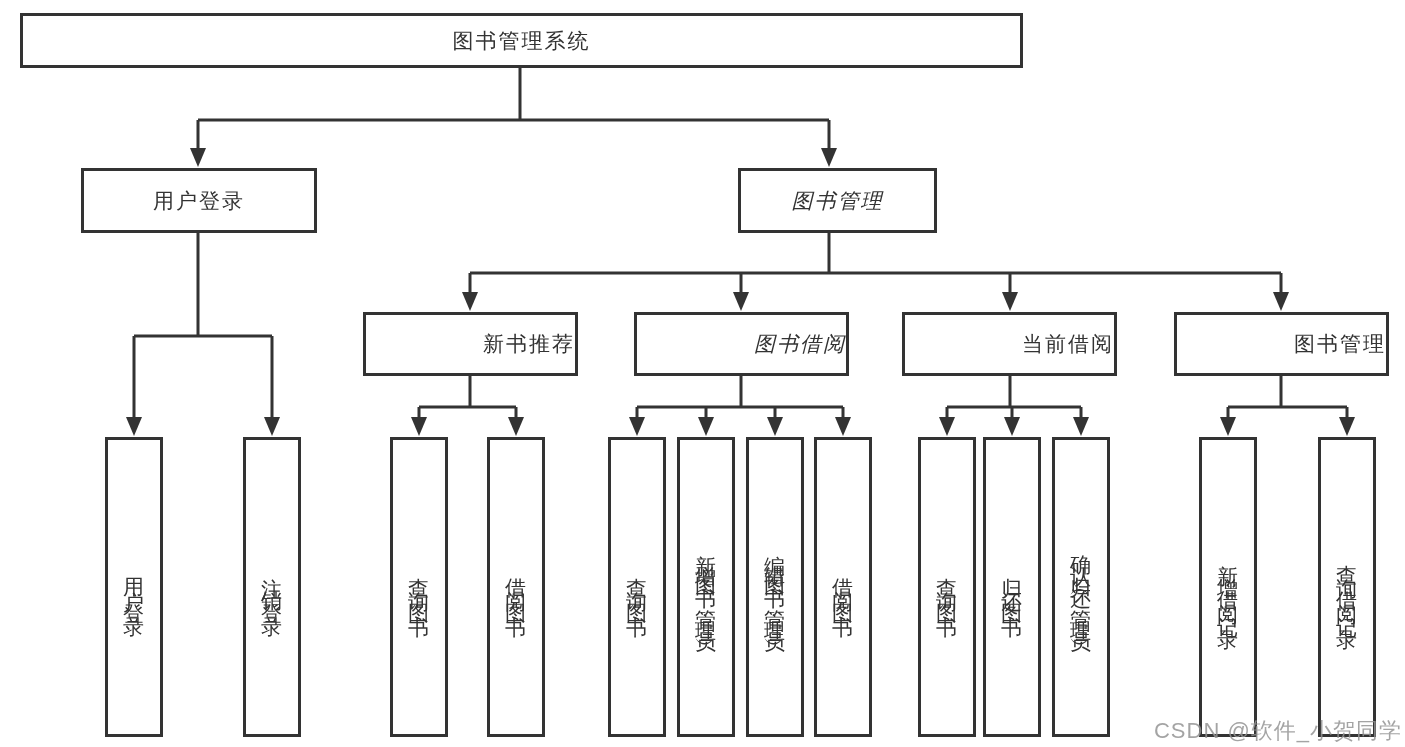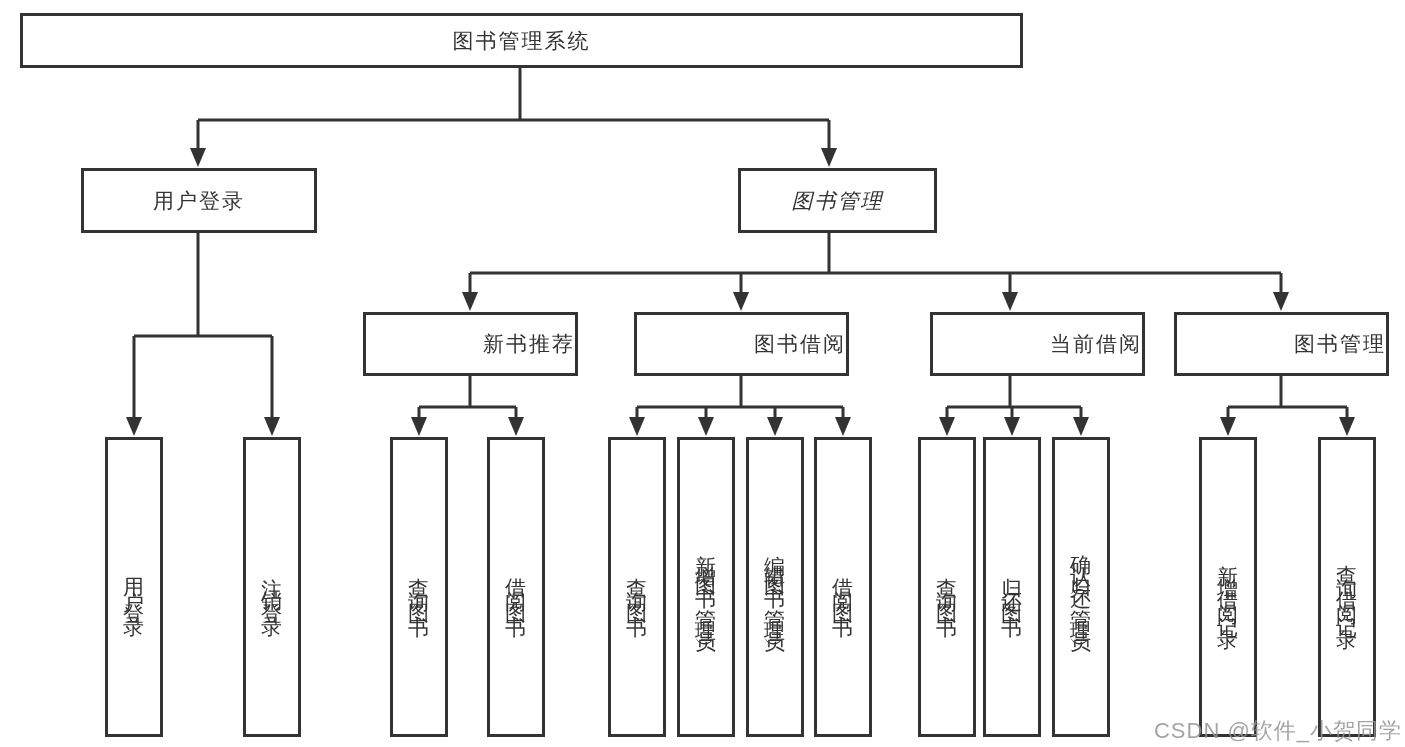--- a/index.html
+++ b/index.html
@@ -121,24 +121,24 @@
   <div class="node h-node l2-node" style="left:81px;width:236px;">
     <span>用户登录</span>
   </div>
   <div class="node h-node l2-node" style="left:738px;width:199px;font-style:italic;">
     <span>图书管理</span>
   </div>
 
   <div class="node h-node l3-node" style="left:363px;">
     <span>新书推荐</span>
   </div>
-  <div class="node h-node l3-node" style="left:634px;">
+  <div class="node h-node l3-node" style="left:634px;font-style:italic;">
     <span>图书借阅</span>
   </div>
-  <div class="node h-node l3-node" style="left:902px;margin-left:28px;">
+  <div class="node h-node l3-node" style="left:902px;">
     <span>当前借阅</span>
   </div>
   <div class="node h-node l3-node" style="left:1174px;">
     <span>图书管理</span>
   </div>
 
   <div class="node leaf" style="left:105px;">
     <span>用户登录</span>
   </div>
   <div class="node leaf" style="left:243px;">

